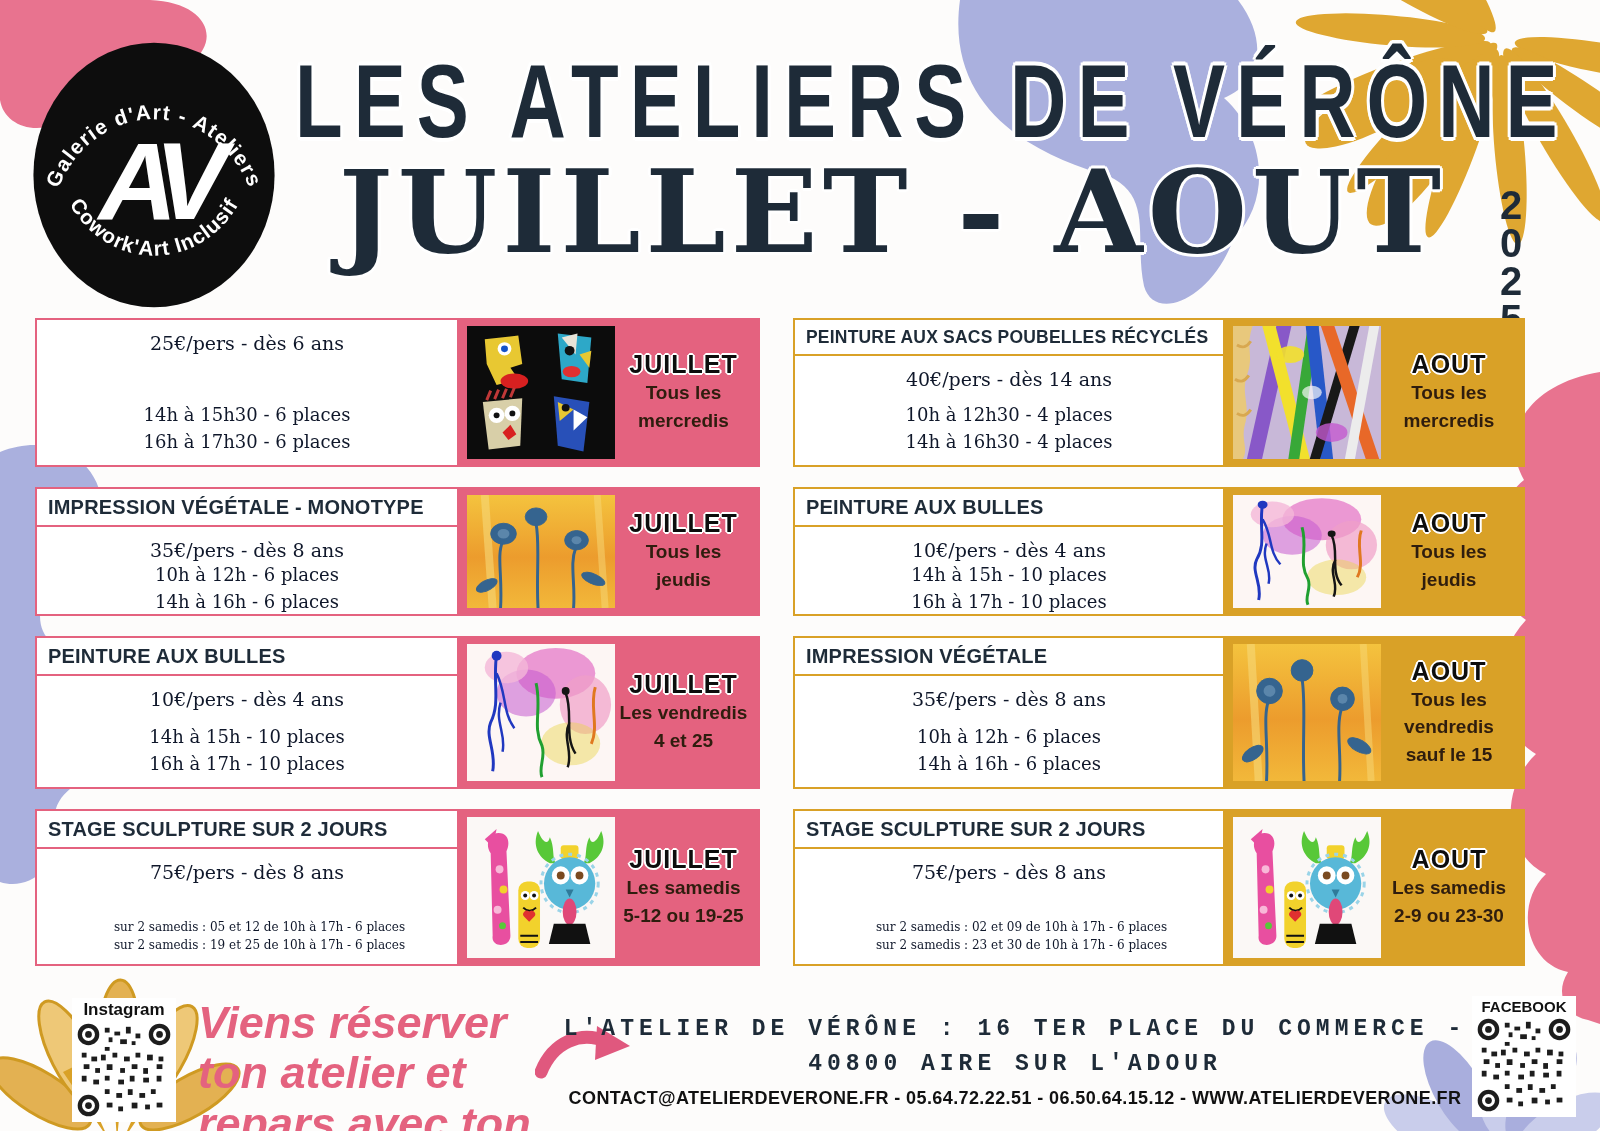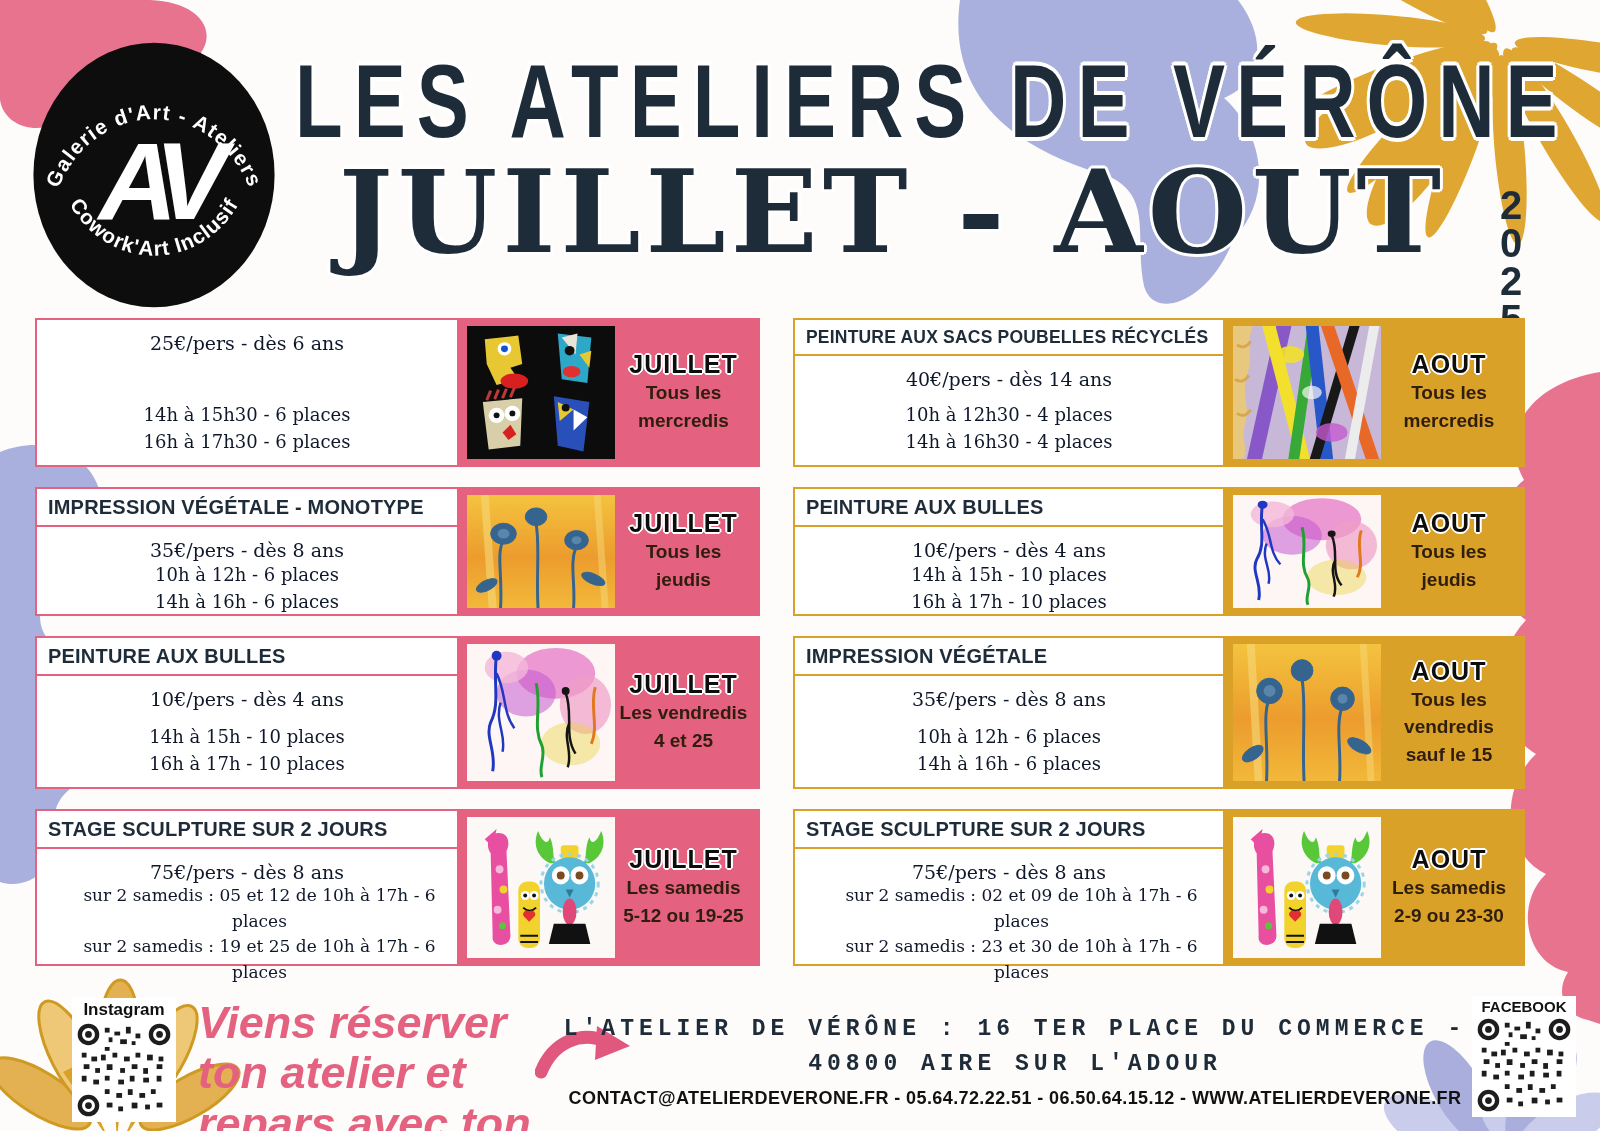--- a/index.html
+++ b/index.html
@@ -42,21 +42,21 @@
   .card-title{
     padding:7px 8px 6px 11px;font-weight:800;font-size:20px;color:var(--navy,#1e2b38);
     display:flex;align-items:center;letter-spacing:.2px;
   }
   .col-left .card-title{border-bottom:2px solid var(--pink,#e46181);}
   .col-right .card-title{border-bottom:2px solid var(--gold,#d9a127);}
   .card-title.tight{font-size:17.5px;}
   .card-body{flex:1;display:flex;flex-direction:column;align-items:center;font-family:"DejaVu Serif",serif;color:#0f172a;padding:6px 4px 10px;}
   .price{font-size:19px;margin-top:6px;}
   .slots{margin-top:auto;text-align:center;font-size:18px;line-height:1.5;}
-  .wide-slots .slots{font-size:17px;margin-left:25px;}
+  .wide-slots .slots{font-size:12px;margin-left:25px;}
   .panel{flex:1;display:flex;align-items:center;padding:8px;}
   .theme-pink .panel{background:var(--pink,#e56c86);}
   .theme-gold .panel{background:var(--gold,#d9a127);}
   .art{width:148px;height:100%;flex:0 0 148px;background:#fff;}
   .panel-text{flex:1;display:flex;flex-direction:column;align-items:center;justify-content:center;padding:0 4px;}
   .month{
     font-size:25px;font-weight:900;color:#0d0d0d;letter-spacing:1px;
     text-shadow:-2px 0 #fff,2px 0 #fff,0 -2px #fff,0 2px #fff,-1px -1px #fff,1px 1px #fff,-1px 1px #fff,1px -1px #fff;
   }
   .sched{font-size:19px;font-weight:700;color:#2f1d0e;text-align:center;line-height:1.45;}

